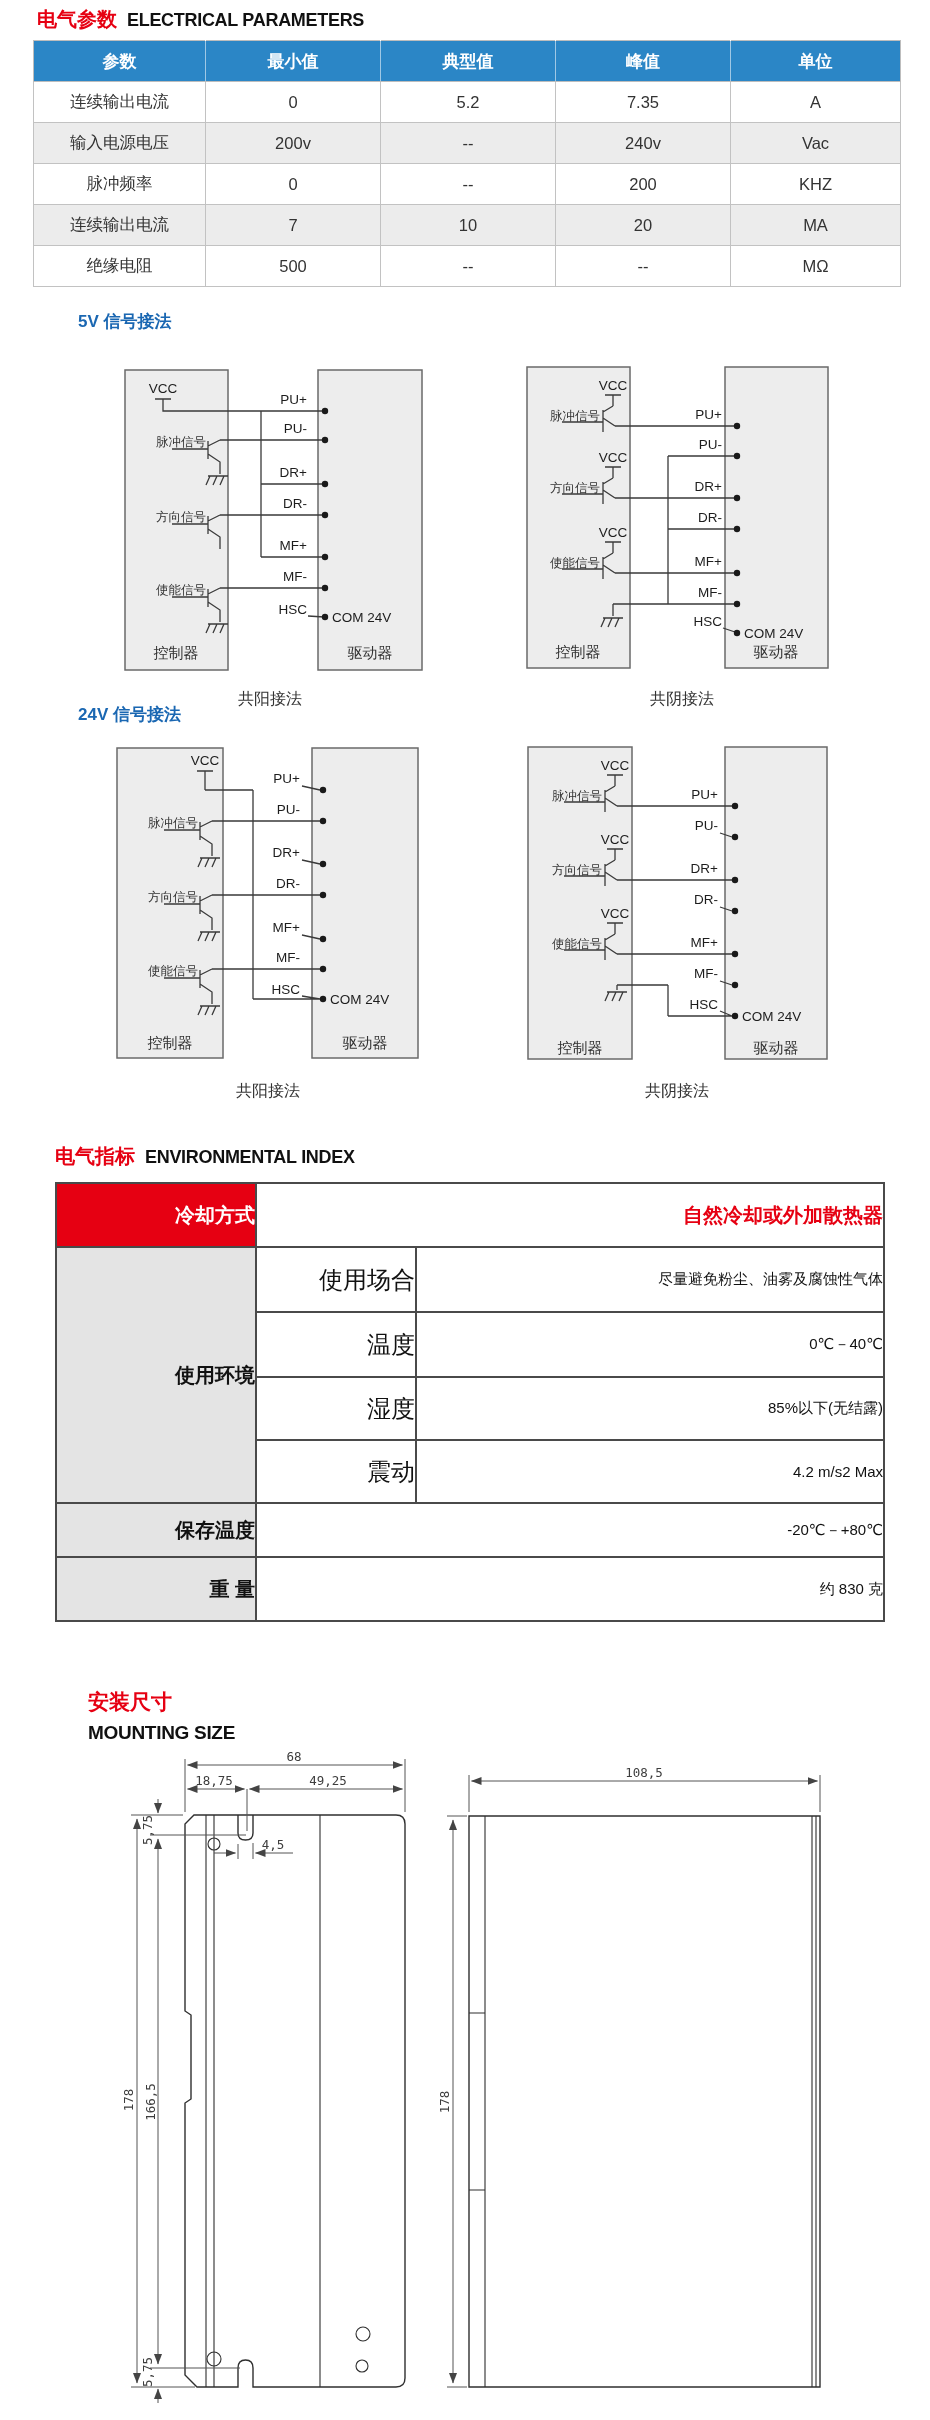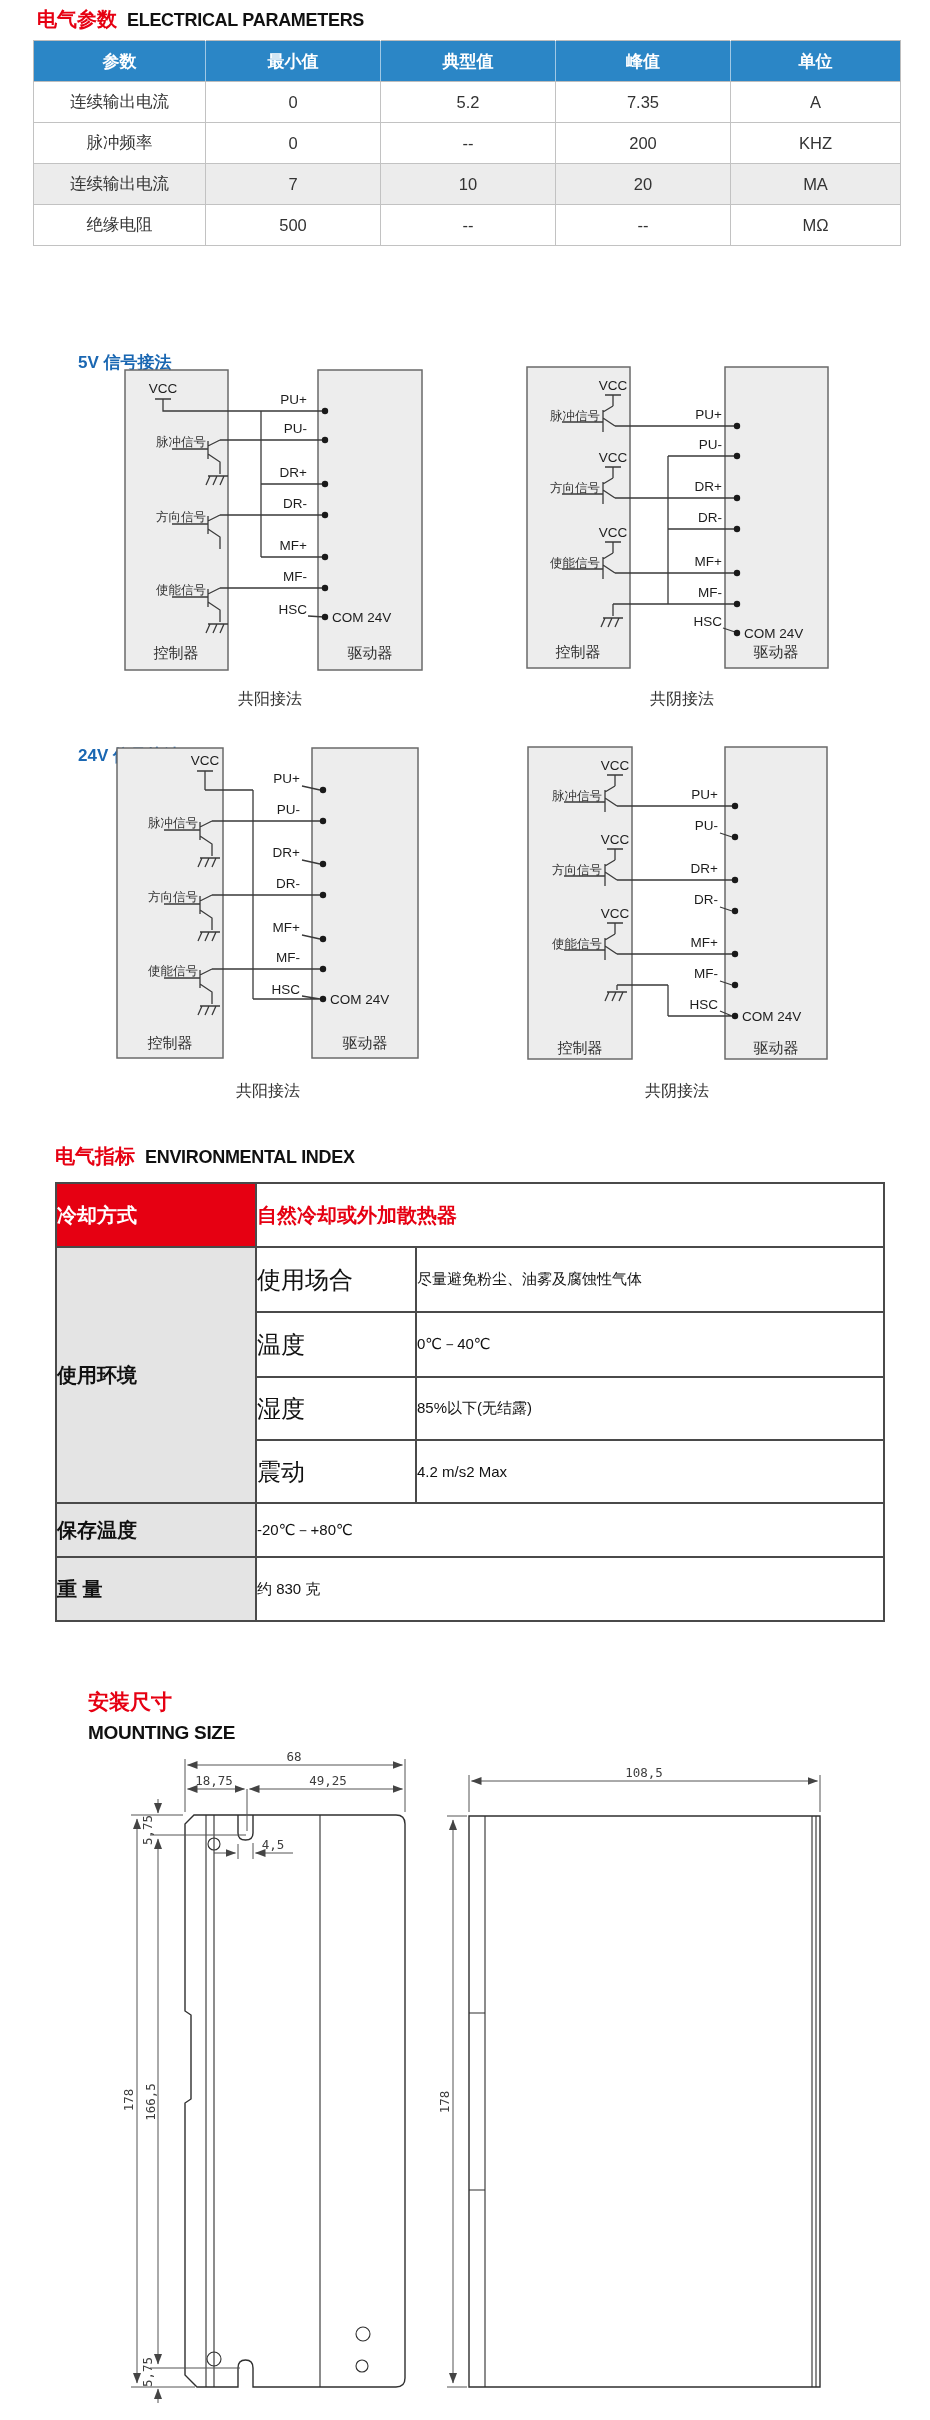--- a/index.html
+++ b/index.html
@@ -11,26 +11,26 @@
   .t-en{font-size:18px;font-weight:bold;color:#111;letter-spacing:-0.3px;}
 
   
   table.elec{border-collapse:collapse;table-layout:fixed;width:867px;border:1px solid #bdbdbd;}
   .elec th{background:#2b86c6;color:#fff;font-size:17px;font-weight:bold;height:38px;
            border-right:1px solid rgba(255,255,255,.55);border-bottom:1px solid #bdbdbd;margin-top:12px;}
   .elec th:last-child{border-right:none;}
   .elec td{height:38px;text-align:center;font-size:16.5px;color:#333;border:1px solid #c2c2c2;background:#fff;}
   .elec tr.alt td{background:#ececec;}
 
-  .sec-title{font-size:17px;font-weight:bold;color:#1a67b2;white-space:nowrap;margin-top:41px;}
+  .sec-title{font-size:17px;font-weight:bold;color:#1a67b2;white-space:nowrap;}
   .cap{font-size:16px;color:#333;width:140px;text-align:center;white-space:nowrap;}
 
   
   table.env{border-collapse:collapse;table-layout:fixed;width:828px;}
-  .env td{border:2px solid #4a4a4a;text-align:left;color:#111;padding:0;}
+  .env td{border:2px solid #4a4a4a;text-align:right;color:#111;padding:0;}
   .env .lab{background:#e4e4e4;font-weight:bold;font-size:20px;}
   .env .red-lab{background:#e60012;color:#fff;font-weight:bold;font-size:20px;}
   .env .red-val{color:#e60012;font-weight:bold;font-size:20px;background:#fff;}
   .env .sub{font-size:24px;background:#fff;}
   .env .val{font-size:15px;background:#fff;}
 
   
   svg text{font-family:"Liberation Sans","DejaVu Sans",sans-serif;}
   .dg-box{fill:#ededed;stroke:#6a6a6a;stroke-width:1.5;}
   .dg-wire{stroke:#3a3a3a;stroke-width:1.3;fill:none;}
@@ -72,20 +72,27 @@
         <th>单位</th>
       </tr>
     </thead>
     <tbody>
       <tr>
         <td>连续输出电流</td>
           <td>0</td>
           <td>5.2</td>
           <td>7.35</td>
           <td>A</td>
+      </tr>
+      <tr class="alt">
+        <td>输入电源电压</td>
+          <td>200v</td>
+          <td>--</td>
+          <td>240v</td>
+          <td>Vac</td>
       </tr>
       <tr>
         <td>脉冲频率</td>
           <td>0</td>
           <td>--</td>
           <td>200</td>
           <td>KHZ</td>
       </tr>
       <tr class="alt">
         <td>连续输出电流</td>

